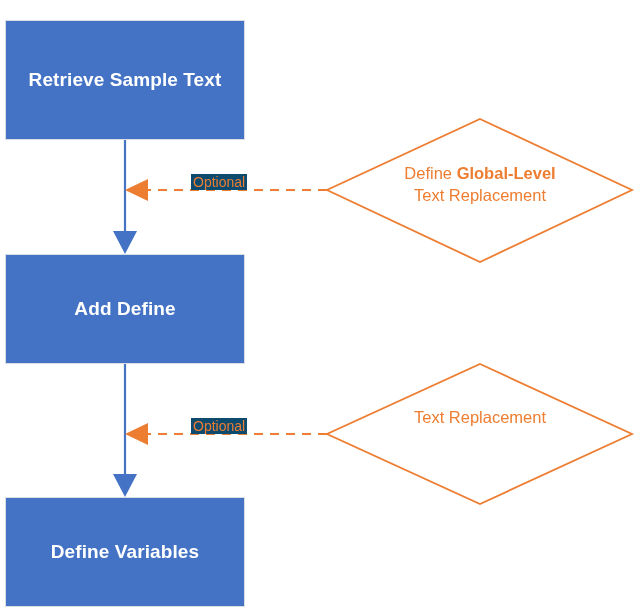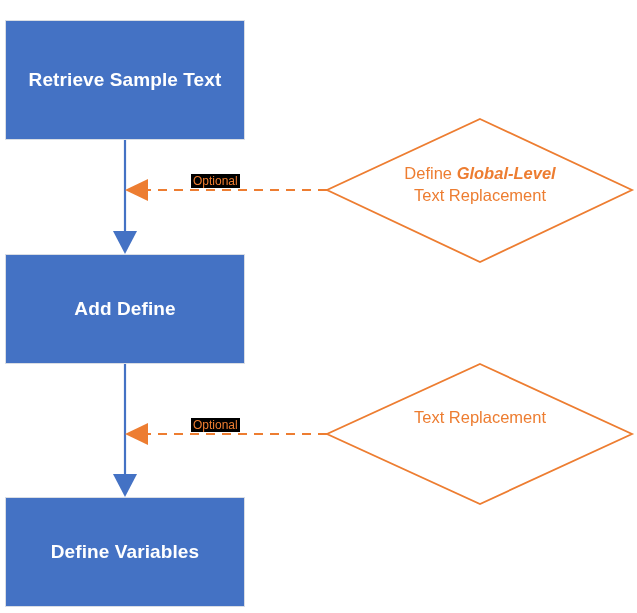--- a/index.html
+++ b/index.html
@@ -47,29 +47,29 @@
   }
   .diamond-text {
     position: absolute;
     text-align: center;
     color: #ED7D31;
     font-size: 16.5px;
     line-height: 1.35;
     user-select: none;
     pointer-events: none;
   }
-  .diamond-text .bold { font-weight: bold; font-style: italic; }
+  .diamond-text .bold { font-weight: bold; }
   #dtext-global { left: 352px; top: 150px; width: 256px; }
   #dtext-parser { left: 352px; top: 394px; width: 256px; }
 
   .optional-label {
     position: absolute;
     color: #ED7D31;
-    font-size: 12px;
-    background: #000000;
+    font-size: 14px;
+    background: #0c4a6e;
     padding: 0 2px;
     user-select: none;
     white-space: nowrap;
   }
   #opt-label-1 { left: 191px; top: 162px; }
   #opt-label-2 { left: 191px; top: 406px; }
 </style>
 </head>
 <body>
 

